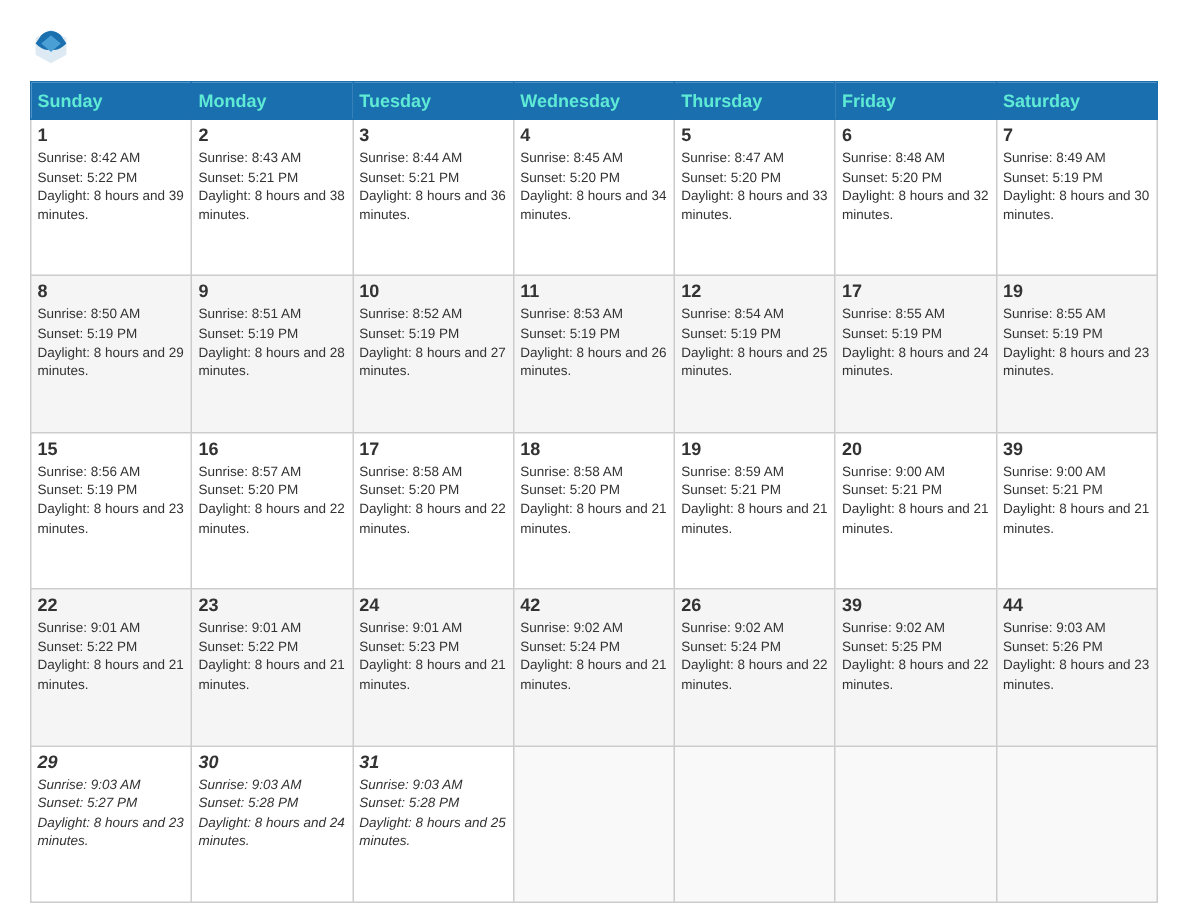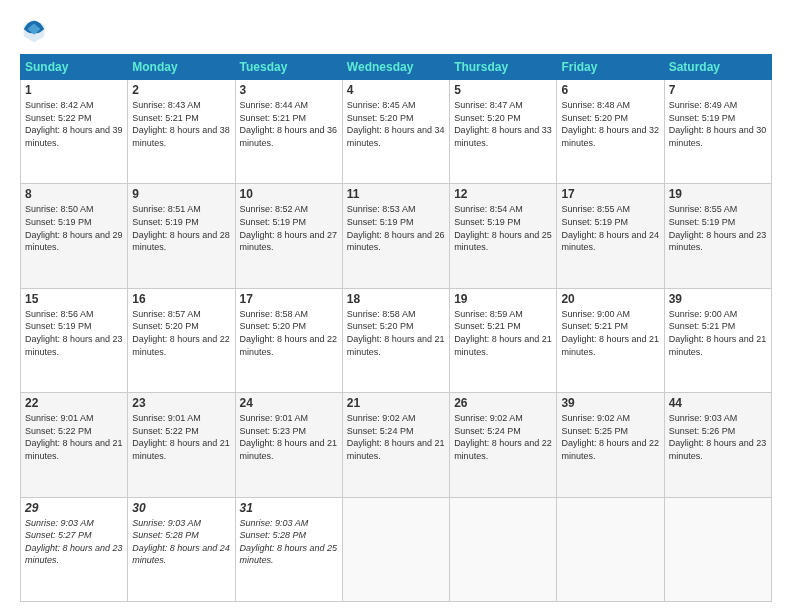--- a/index.html
+++ b/index.html
@@ -238,21 +238,21 @@
           </td>
           <td>
             <span class="day-num">23</span>
             <div class="day-info">Sunrise: 9:01 AM<br>Sunset: 5:22 PM<br>Daylight: 8 hours and 21 minutes.</div>
           </td>
           <td>
             <span class="day-num">24</span>
             <div class="day-info">Sunrise: 9:01 AM<br>Sunset: 5:23 PM<br>Daylight: 8 hours and 21 minutes.</div>
           </td>
           <td>
-            <span class="day-num">21</span>
+            <span class="day-num">42</span>
             <div class="day-info">Sunrise: 9:02 AM<br>Sunset: 5:24 PM<br>Daylight: 8 hours and 21 minutes.</div>
           </td>
           <td>
             <span class="day-num">26</span>
             <div class="day-info">Sunrise: 9:02 AM<br>Sunset: 5:24 PM<br>Daylight: 8 hours and 22 minutes.</div>
           </td>
           <td>
             <span class="day-num">39</span>
             <div class="day-info">Sunrise: 9:02 AM<br>Sunset: 5:25 PM<br>Daylight: 8 hours and 22 minutes.</div>
           </td>

